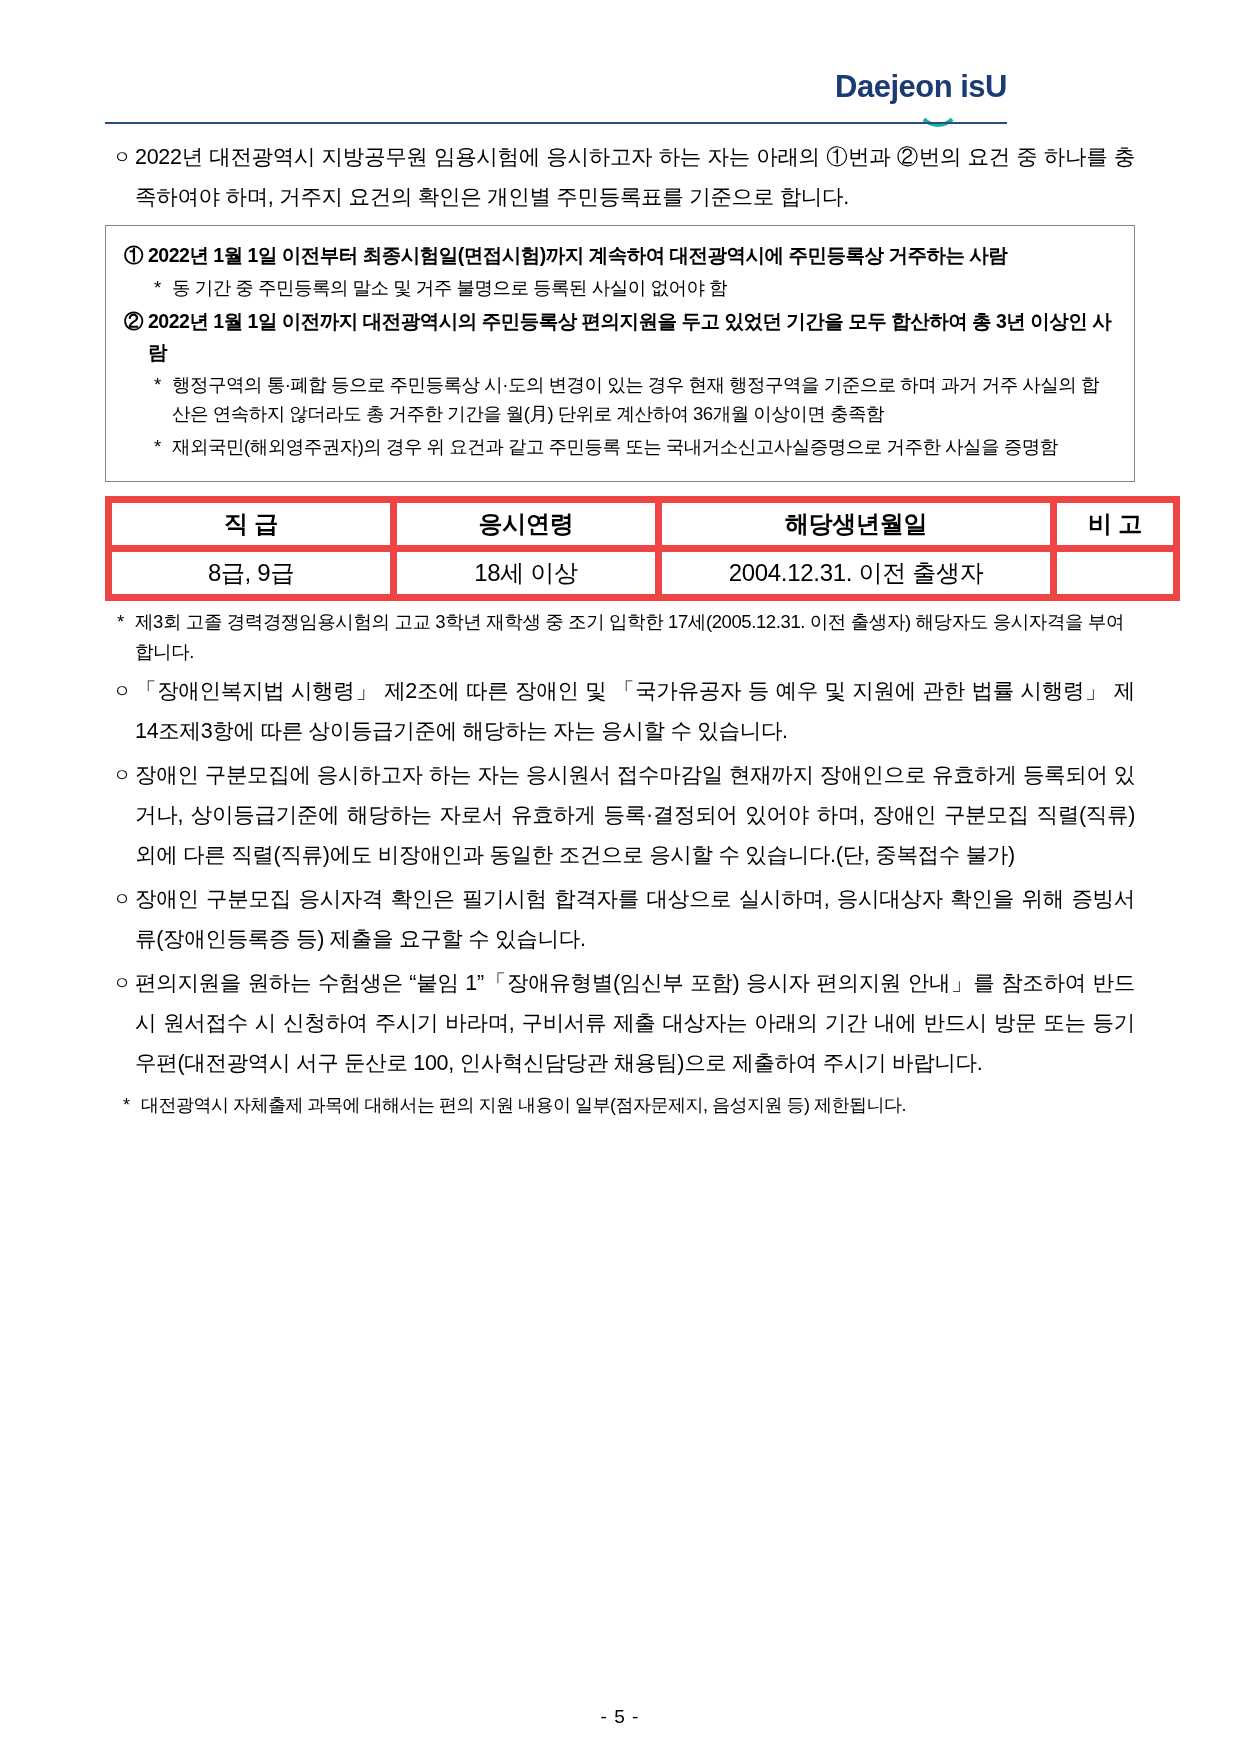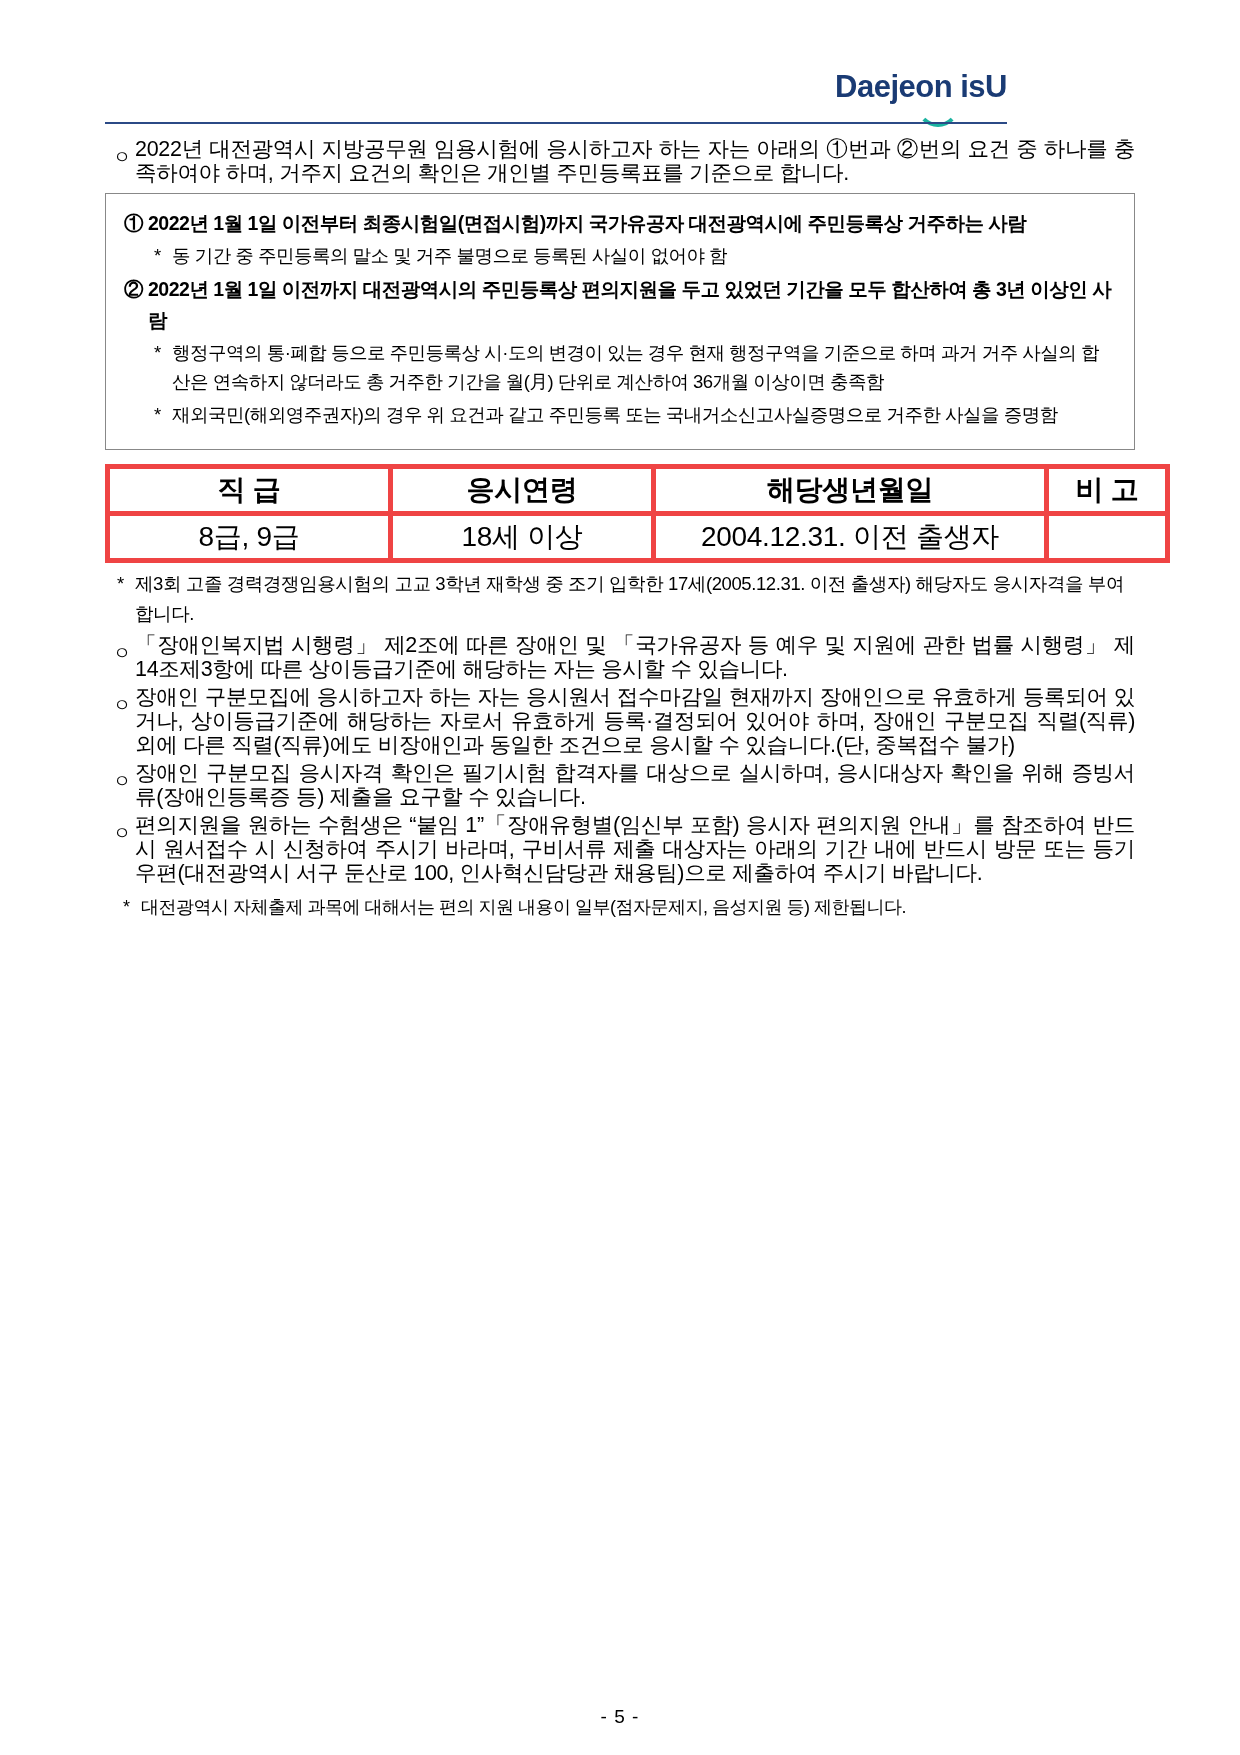--- a/index.html
+++ b/index.html
@@ -93,21 +93,21 @@
     flex: 0 0 30px;
     font-size: 18px;
     line-height: 40px;
     text-align: left;
     padding-left: 8px;
     box-sizing: border-box;
   }
   .bullet-text {
     flex: 1;
     font-size: 21.5px;
-    line-height: 24px;
+    line-height: 40px;
     text-align: justify;
     text-justify: inter-ideograph;
     letter-spacing: -0.3px;
   }
   .bullet-text.just {
     text-align-last: left;
   }
 
   
   .box {
@@ -146,23 +146,23 @@
   }
 
   
   table.agetable {
     border-collapse: collapse;
     width: 1008px;
     margin: 12px 0 6px 0;
     table-layout: fixed;
   }
   table.agetable td, table.agetable th {
-    border: 5px solid #ef4444;
+    border: 7px solid #ef4444;
     text-align: center;
-    font-size: 28px;
+    font-size: 24px;
     height: 42px;
     letter-spacing: -0.3px;
     padding: 0 4px;
   }
   table.agetable th {
     font-weight: bold;
   }
   .col1 { width: 270px; }
   .col2 { width: 250px; }
   .col3 { width: 380px; }
@@ -217,21 +217,21 @@
 
 
     <div class="bullet-row">
       <div class="bullet-mark">ㅇ</div>
       <div class="bullet-text just">2022년 대전광역시 지방공무원 임용시험에 응시하고자 하는 자는 아래의 ①번과 ②번의 요건 중 하나를 충족하여야 하며, 거주지 요건의 확인은 개인별 주민등록표를 기준으로 합니다.</div>
     </div>
 
     <div class="box">
       <div class="box-item">
         <div class="num">①</div>
-        <div class="txt">2022년 1월 1일 이전부터 최종시험일(면접시험)까지 국가유공자 대전광역시에 주민등록상 거주하는 사람</div>
+        <div class="txt">2022년 1월 1일 이전부터 최종시험일(면접시험)까지 계속하여 대전광역시에 주민등록상 거주하는 사람</div>
       </div>
       <div class="box-sub">
         <div class="star">*</div>
         <div class="txt">동 기간 중 주민등록의 말소 및 거주 불명으로 등록된 사실이 없어야 함</div>
       </div>
       <div class="box-item">
         <div class="num">②</div>
         <div class="txt">2022년 1월 1일 이전까지 대전광역시의 주민등록상 편의지원을 두고 있었던 기간을 모두 합산하여 총 3년 이상인 사람</div>
       </div>
       <div class="box-sub">

